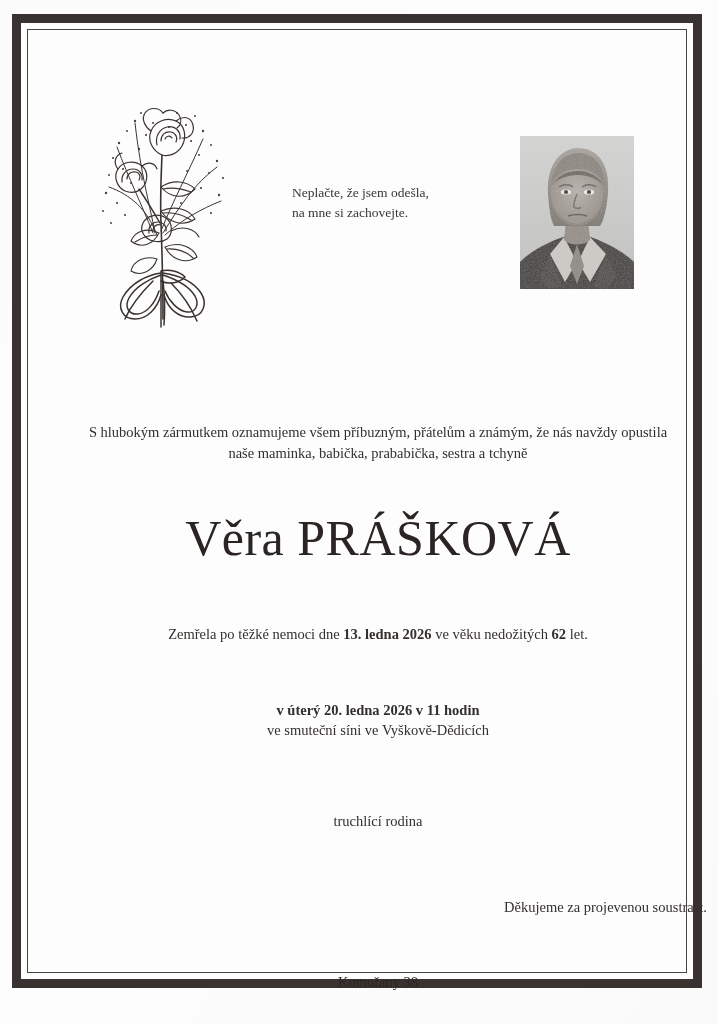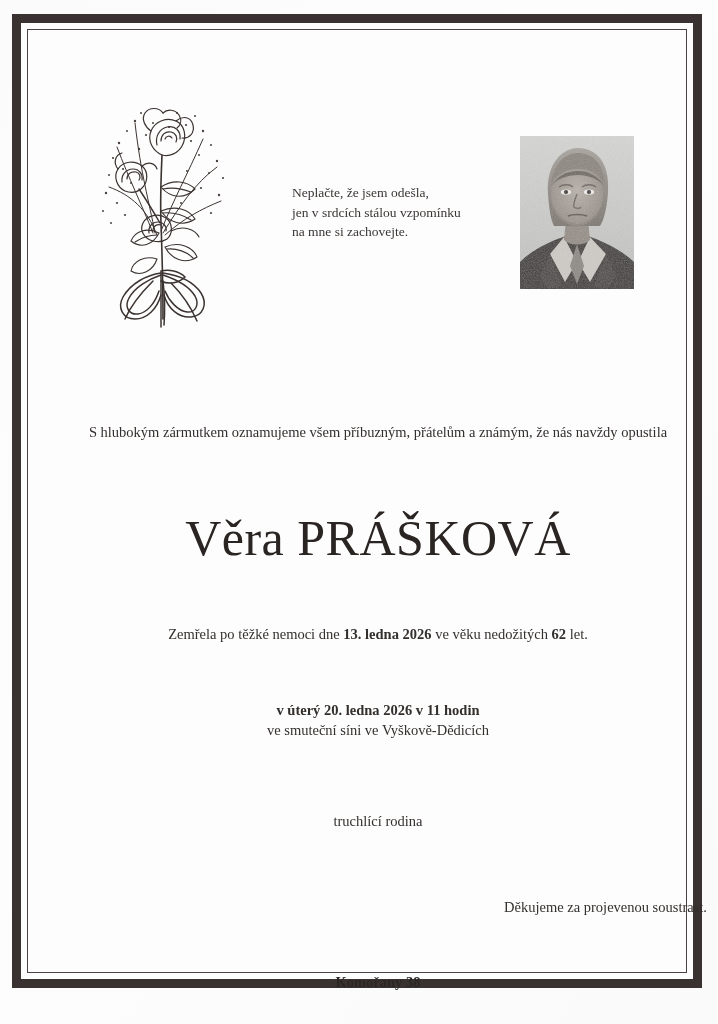--- a/index.html
+++ b/index.html
@@ -141,21 +141,21 @@
   }
   .thanks {
     top: 810px;
     font-size: 14.5px;
     color: #332f2d;
     text-align: right;
   }
   .address {
     top: 885px;
     font-size: 14.5px;
-    font-weight: bold;
+    font-weight: normal;
     color: #2b2725;
     text-align: center;
   }
   .b { font-weight: bold; }
   .gap { display: inline-block; width: 26px; }
 </style>
 </head>
 <body>
 
 <div class="sheet">
@@ -263,21 +263,20 @@
               <path d="M80 200 C 92 212 100 224 106 238"></path>
               <path d="M70 198 C 70 214 70 228 70 244"></path>
               <path d="M72 198 C 74 214 74 228 73 242"></path>
             </g>
           </g>
         </svg>
       </div>
 
       <div class="poem">
         <div>Neplačte, že jsem odešla,</div>
-        <div>jen v srdcích stálou vzpomínku</div>
         <div>na mne si zachovejte.</div>
       </div>
 
       <div class="portrait">
         <svg width="114" height="153" viewBox="0 0 114 153" xmlns="http://www.w3.org/2000/svg">
           <defs>
             <linearGradient id="bg" x1="0" y1="0" x2="0" y2="1">
               <stop offset="0%" stop-color="#d6d6d4"></stop>
               <stop offset="100%" stop-color="#c2c2c0"></stop>
             </linearGradient>
@@ -329,20 +328,21 @@
 
             <path d="M48 80 C 53 78 62 78 67 80" stroke="#5d5650" stroke-width="1.6" fill="none"></path>
 
             <path d="M33 66 C 35 76 42 86 57 88 C 72 86 79 76 81 66 C 78 80 70 90 57 91 C 44 90 36 80 33 66 Z" fill="#857d76" opacity="0.55"></path>
           </g>
         </svg>
       </div>
 
       <div class="block announce">
         <div>S hlubokým zármutkem oznamujeme všem příbuzným, přátelům a známým, že nás navždy opustila</div>
+        <div>naše maminka, babička, prababička, sestra a tchyně</div>
       </div>
 
 
       <div class="block name">Věra PRÁŠKOVÁ</div>
 
       <div class="block death">
         <span>Zemřela po těžké nemoci dne</span>
         <span class="b">13. ledna 2026</span>
         <span>ve věku nedožitých</span>
         <span class="b">62</span>

